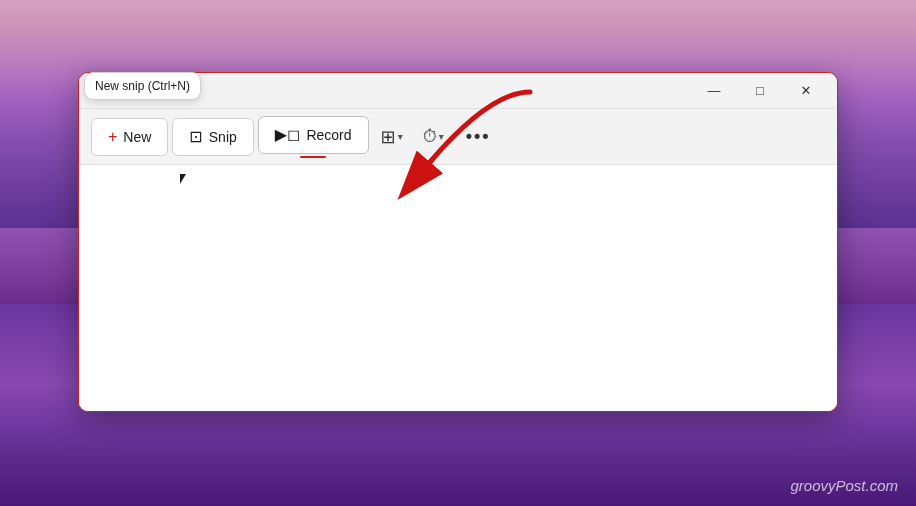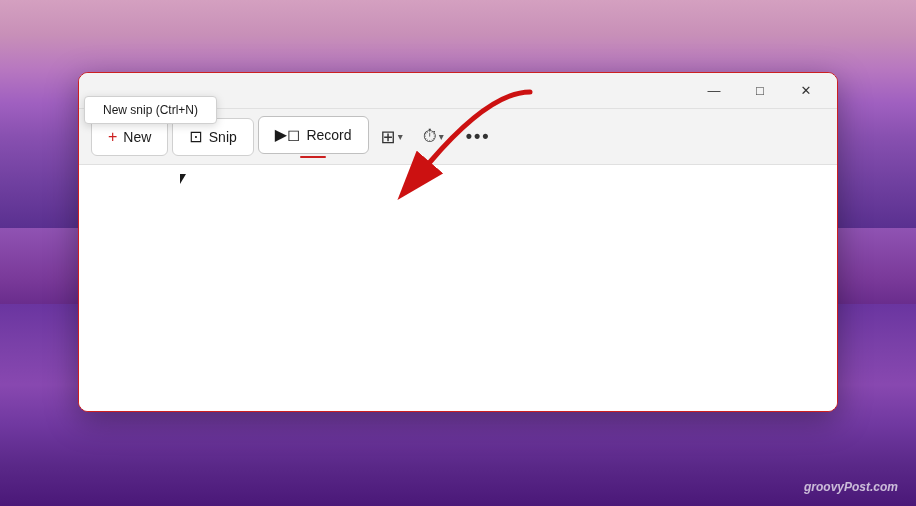--- a/index.html
+++ b/index.html
@@ -64,24 +64,23 @@
         #5a2888 80%,
         #4a1878 100%
       );
     }
 
     .watermark {
       position: absolute;
       bottom: 12px;
       right: 18px;
       color: rgba(255,255,255,0.7);
-      font-size: 12px;
+      font-size: 15px;
       font-style: italic;
       z-index: 2;
-      font-weight: bold;
     }
 
     
     .window {
       position: absolute;
       top: 72px;
       left: 78px;
       width: 760px;
       height: 340px;
       background: #f3f3f3;
@@ -219,26 +218,26 @@
 
     
     .content {
       flex: 1;
       background: white;
     }
 
     
     .tooltip {
       position: absolute;
-      top: 96px;
+      top: 72px;
       left: 84px;
       background: white;
       border: 1px solid #d0d0d0;
-      border-radius: 4px;
-      padding: 6px 18px;
+      border-radius: 9px;
+      padding: 6px 10px;
       font-size: 12px;
       color: #1a1a1a;
       box-shadow: 0 2px 8px rgba(0,0,0,0.15);
       z-index: 20;
       white-space: nowrap;
     }
 
     
     .arrow-overlay {
       position: absolute;

